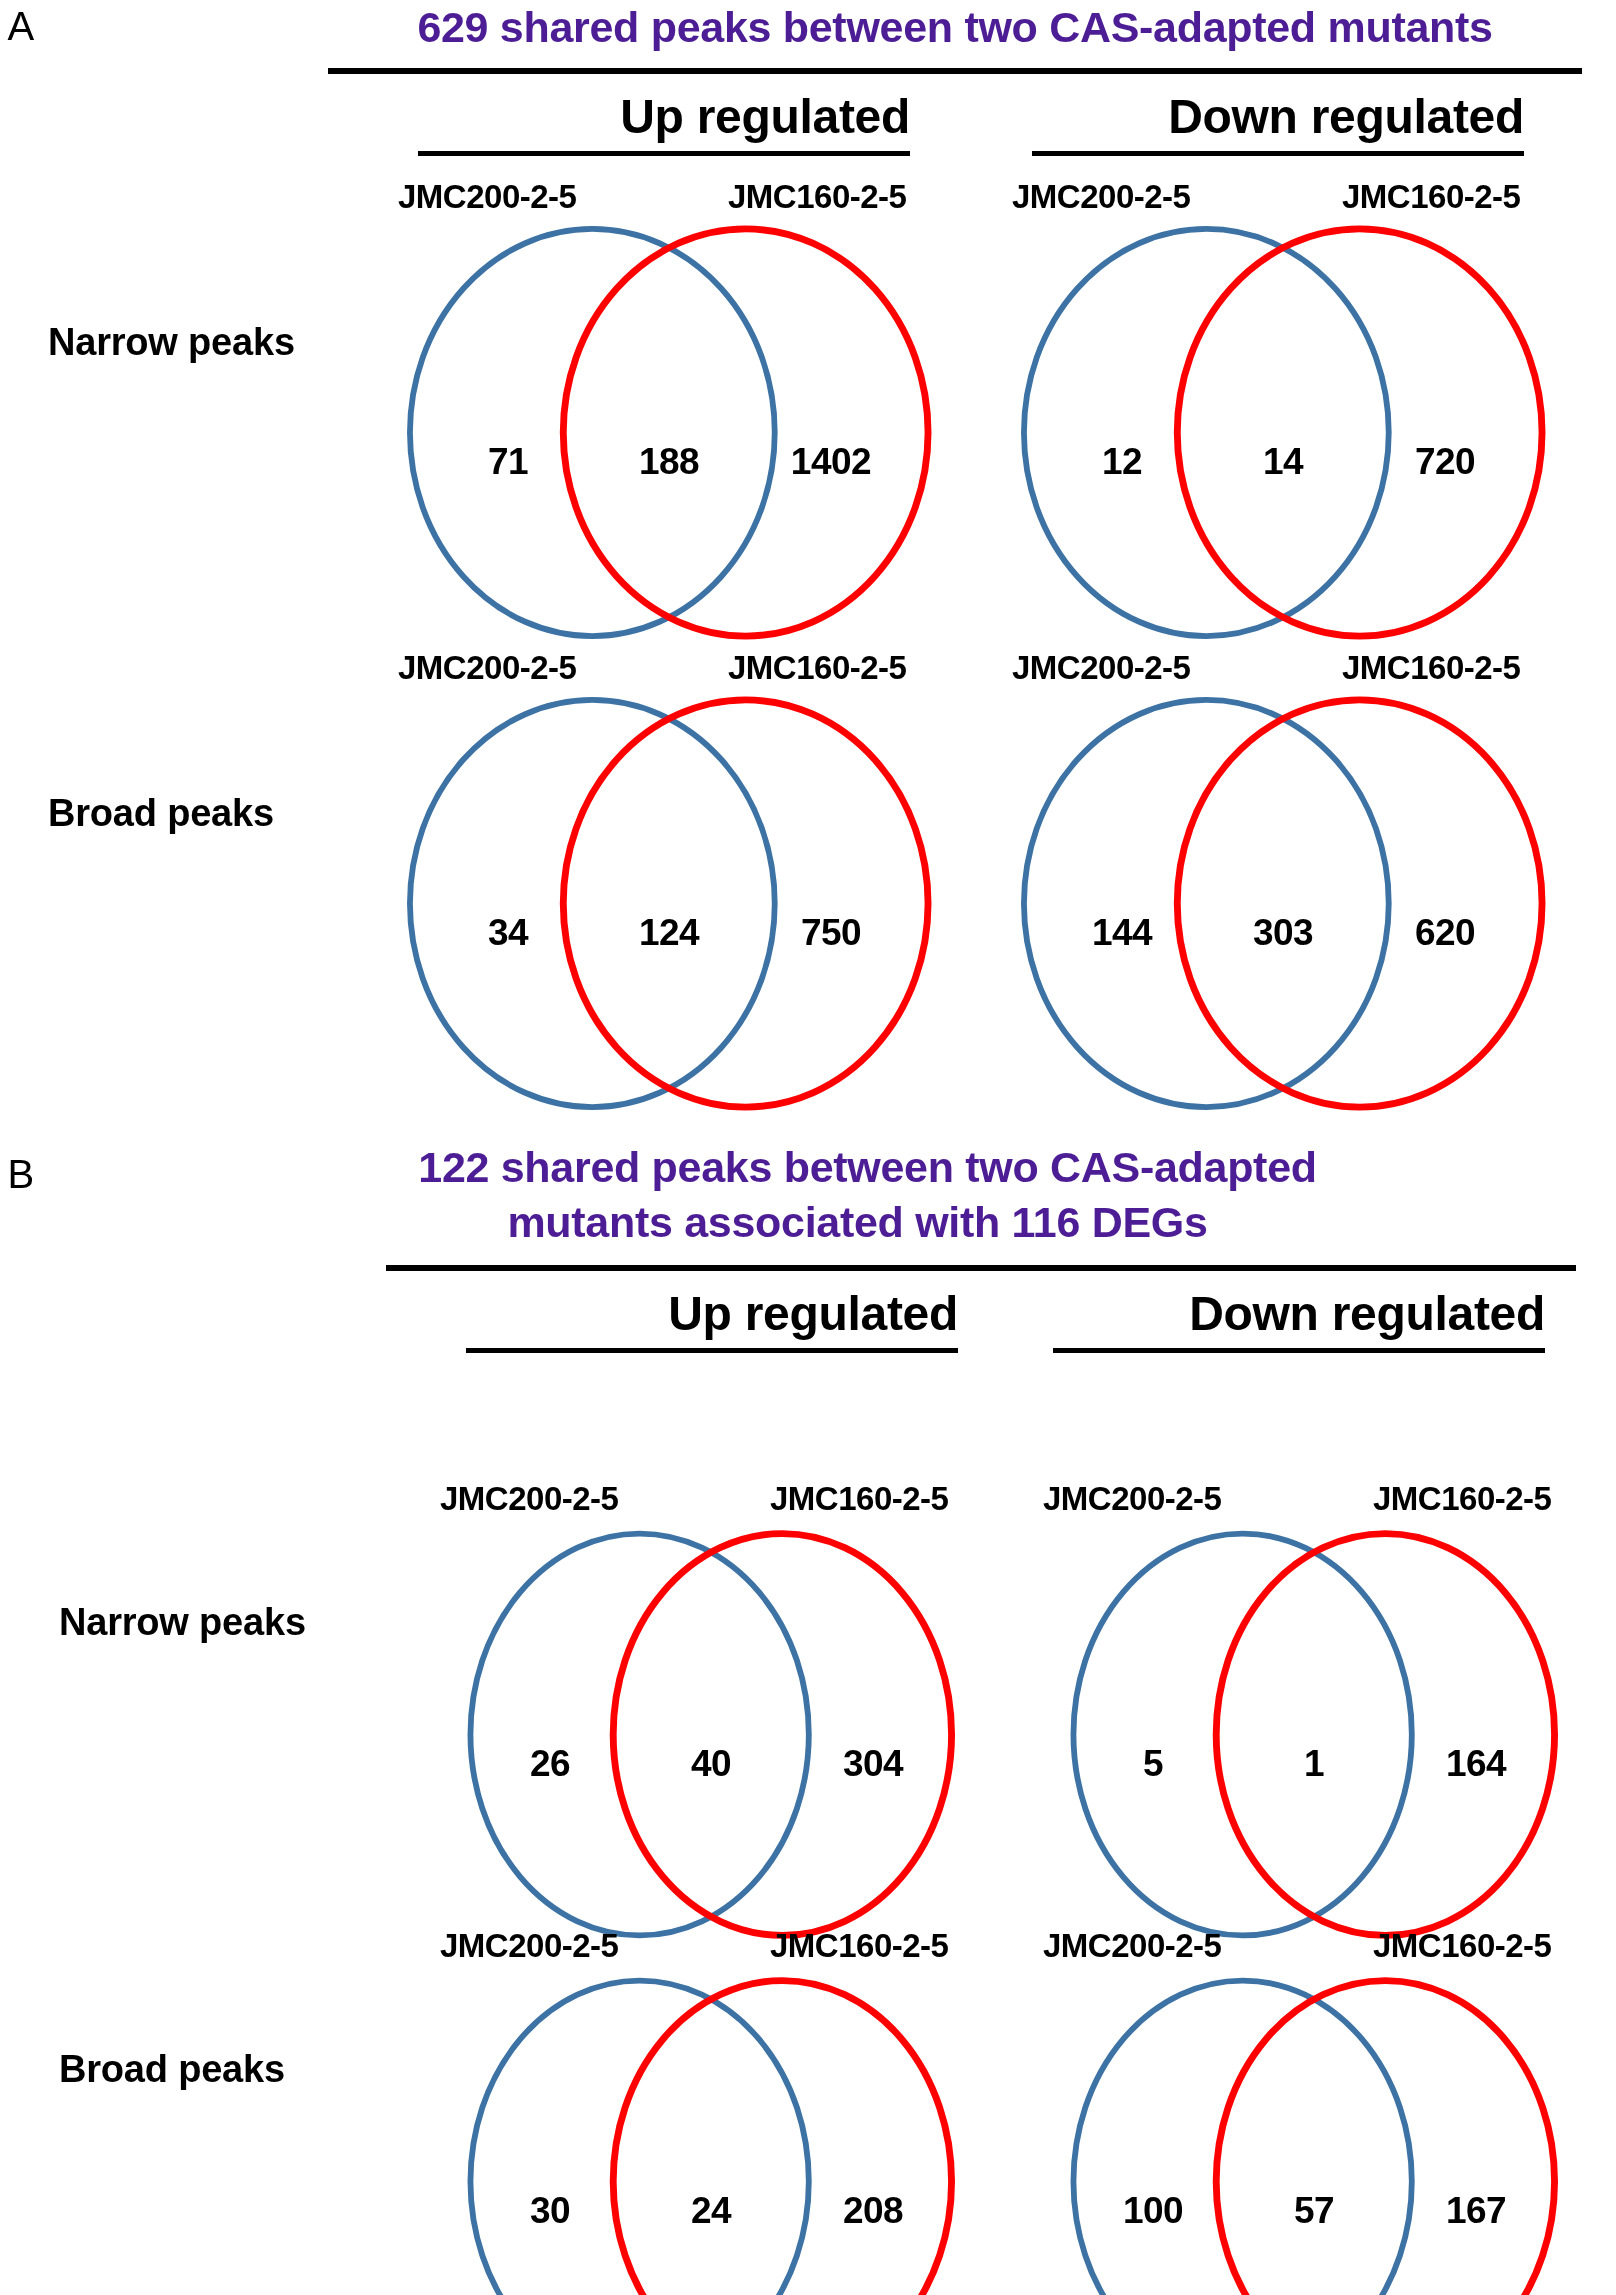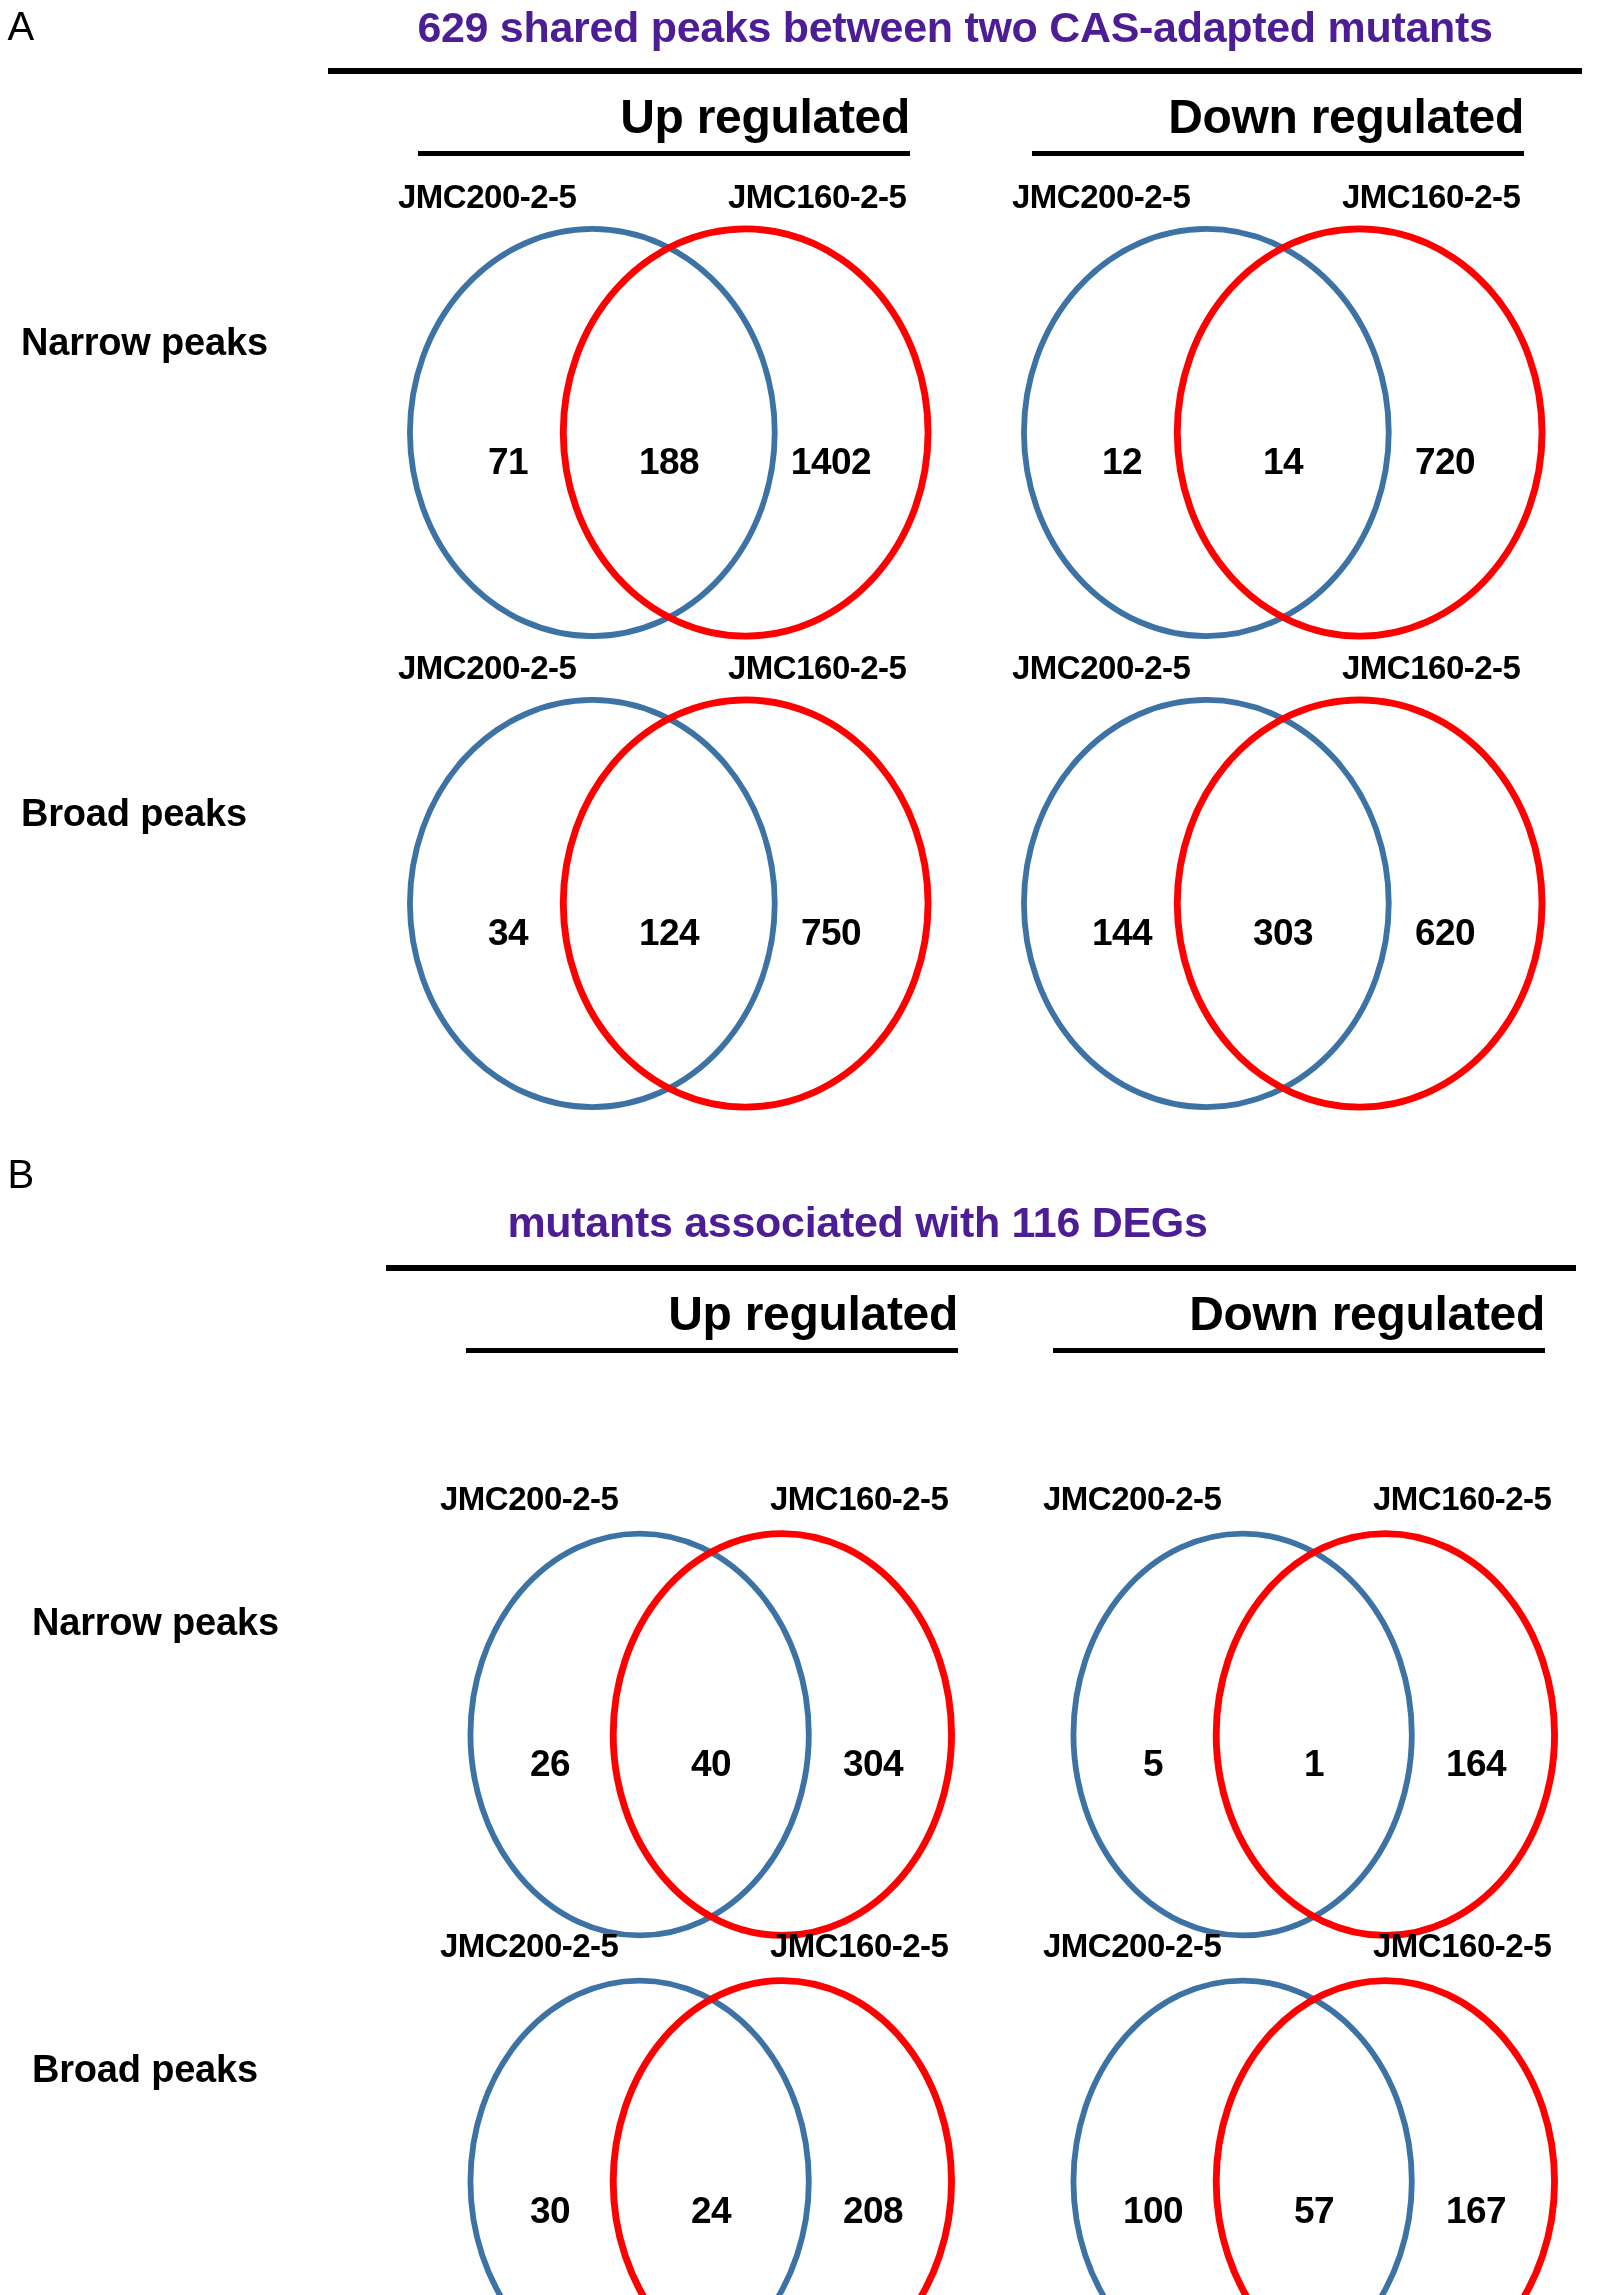--- a/index.html
+++ b/index.html
@@ -60,20 +60,21 @@
     letter-spacing: -0.3px;
   }
 
   .row-label {
     position: absolute;
     text-align: center;
     font-weight: bold;
     font-size: 38px;
     line-height: 1;
     letter-spacing: -0.2px;
+    margin-left: 27px;
   }
 
   
   .venn {
     position: absolute;
     width: 608px;
     height: 466px;
   }
   .venn .set-label {
     position: absolute;
@@ -182,20 +183,21 @@
       <div class="count shared">303</div>
       <div class="count only-right">620</div>
     </div>
 
   </section>
 
   <section class="panel" id="panel-b">
 
     <div class="panel-letter" style="left:7.4px; top:32px;">B</div>
 
+    <div class="panel-title" style="left:418px; top:22px; width:899px;">122 shared peaks between two CAS-adapted</div>
     <div class="panel-title" style="left:408px; top:77px; width:899px;">mutants associated with 116 DEGs</div>
 
     <div class="rule" style="left:386px; top:143px; width:1190px;"></div>
 
     <div class="col-head" style="left:466px; top:168px; width:492px;">Up regulated</div>
     <div class="col-head" style="left:1053px; top:168px; width:492px;">Down regulated</div>
 
     <div class="rule" style="left:466px; top:226px; width:492px; height:4.8px;"></div>
     <div class="rule" style="left:1053px; top:226px; width:492px; height:4.8px;"></div>
 

